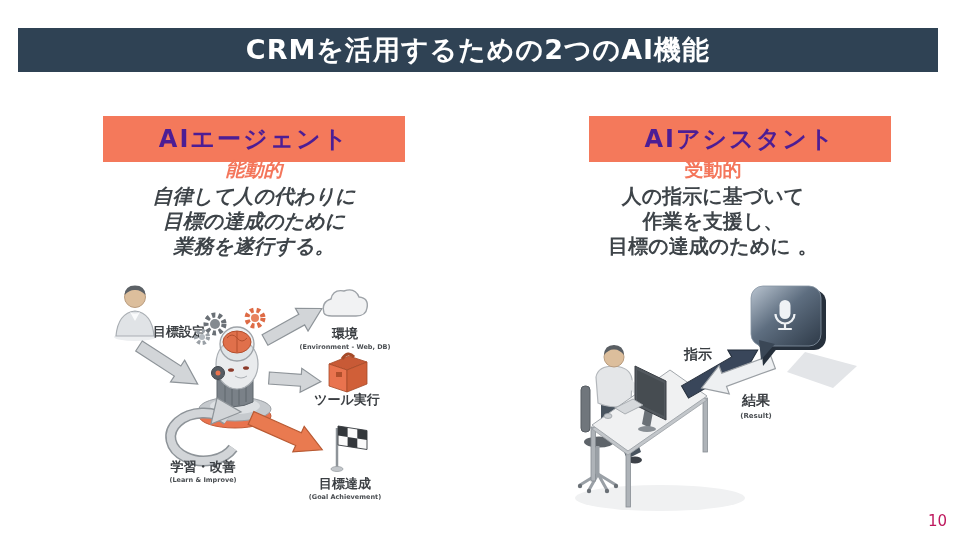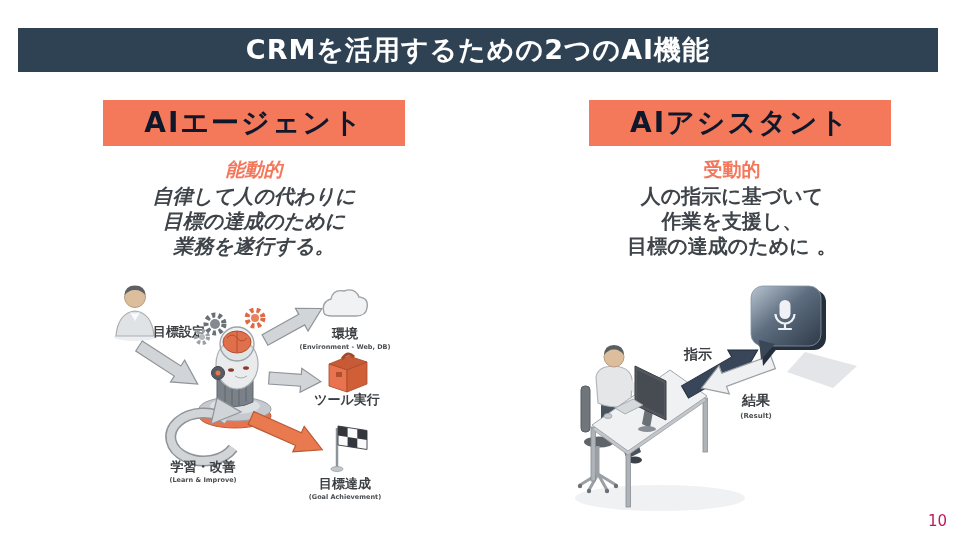--- a/index.html
+++ b/index.html
@@ -10,34 +10,34 @@
   .slide { position:relative; width:960px; height:540px; overflow:hidden; background:#ffffff;border-radius:31px; }
 
   .title-bar {
     position:absolute; left:18px; top:28px; width:920px; height:44px;
     background:#2F4254; color:#ffffff;
     display:flex; align-items:center; justify-content:center;
     font-size:27px; font-weight:700; letter-spacing:1px;
   }
 
   .col-header {
-    position:absolute; top:100px; width:302px; height:46px;
-    background:#F4795B; color:#0f172a;
+    position:absolute; top:116px; width:302px; height:46px;
+    background:#F4795B; color:#4c1d95;
     display:flex; align-items:center; justify-content:center;
-    font-size:28px; font-weight:700; letter-spacing:2px;
+    font-size:24px; font-weight:700; letter-spacing:2px;
   }
   .col-header.lft { left:103px; }
   .col-header.rgt { left:553px;margin-left:36px; }
 
   .desc {
     position:absolute; top:158px; text-align:center;
     font-weight:700; color:#3E4449; font-size:20px; line-height:25px;
   }
   .desc.lft { left:103px; width:302px;font-style:italic; }
-  .desc.rgt { left:572px; width:320px; }
+  .desc.rgt { left:553px; width:320px; }
   .desc .keyword { color:#F4765B; font-size:19px; line-height:23px; margin-bottom:3px; }
 
   .diagram-left  { position:absolute; left:105px; top:280px; }
   .diagram-right { position:absolute; left:565px; top:280px; }
 
   .page-num { position:absolute; right:13px; bottom:10px; color:#be185d; font-size:15px; }
 
   
   .jl   { font:700 13px "DejaVu Sans",sans-serif; fill:#3A3E42; text-anchor:middle; }
   .jsub { font:700 6.5px "DejaVu Sans",sans-serif; fill:#4A4E52; text-anchor:middle; }

